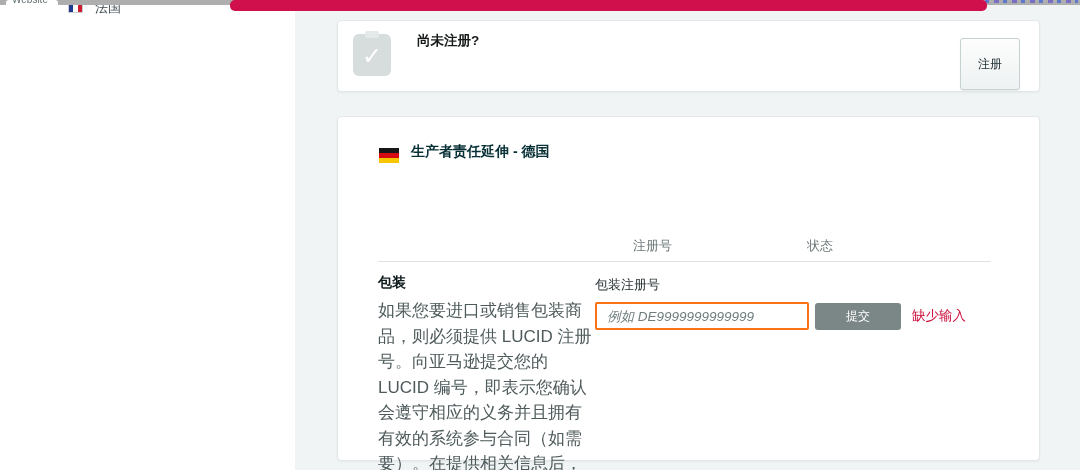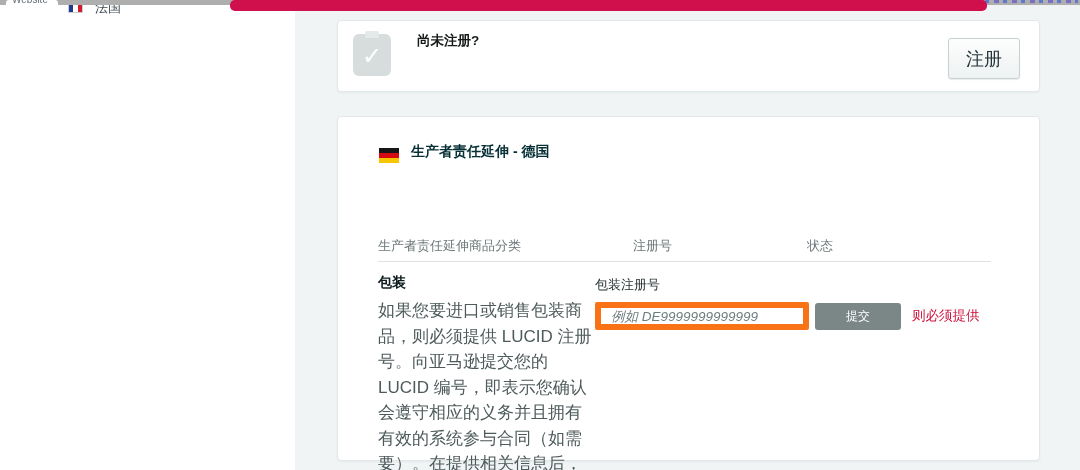--- a/index.html
+++ b/index.html
@@ -59,24 +59,24 @@
     content:""; position:absolute; left:12px; top:-3px; width:14px; height:7px;
     background:#e4e9e9; border-radius:2px;
   }
   .clipboard-icon span {
     position:absolute; left:0; top:3px; width:100%; text-align:center;
     font-size:24px; font-weight:bold; color:#ffffff; line-height:38px;
   }
   .reg-title { position:absolute; left:63px; top:11px; font-size:13.5px; font-weight:bold; color:#16191a;padding-left:16px; }
   .reg-desc  { position:absolute; left:63px; top:31px; font-size:13px; color:#1f2627; }
   .btn-secondary {
-    position:absolute; right:19px; top:17px; height:41px; padding:0 17px;
+    position:absolute; right:19px; top:17px; height:52px; padding:0 17px;
     background:linear-gradient(#fdfdfd,#eef2f2); border:1px solid #c6d1d2; border-radius:3px;
     box-shadow:0 1px 1px rgba(0,0,0,.08);
-    font-size:18px; color:#24343a; cursor:pointer;
+    font-size:12px; color:#24343a; cursor:pointer;
     font-family:inherit;
   }
 
   
   .flag-de { position:absolute; left:41px; top:31px; width:20px; height:15px; display:flex; flex-direction:column; }
   .flag-de i { flex:1; }
   .flag-de i:nth-child(1){ background:#161616; }
   .flag-de i:nth-child(2){ background:#d50b11; }
   .flag-de i:nth-child(3){ background:#f7c600; }
   .epr-title { position:absolute; left:73px; top:26px; font-size:14px; font-weight:bold; color:#073036; }
@@ -89,21 +89,21 @@
   .table-rule  { position:absolute; left:40px; top:144px; width:613px; height:1px; background:#dde2e3; }
 
   .row-category { position:absolute; left:40px; top:157px; font-size:14px; font-weight:bold; color:#0e1a1c; }
   .row-category-desc {
     position:absolute; left:40px; top:181px; width:214px;
     font-size:17px; line-height:1.5; color:#4e5a5b;
   }
   .input-label { position:absolute; left:257px; top:159px; font-size:13px; color:#27泥3133; color:#273133; }
   .reg-input {
     position:absolute; left:257px; top:185px; width:214px; height:28px;
-    border:6px solid #f97316; border-radius:2px; background:#ffffff;
+    border:2px solid #f97316; border-radius:2px; background:#ffffff;
     padding:0 10px; font-size:13.5px; font-style:italic; color:#3b4647;
     font-family:inherit;
   }
   .reg-input::placeholder { color:#6e7c7d; font-style:italic; opacity:1; }
   .btn-submit {
     position:absolute; left:477px; top:186px; width:86px; height:27px;
     background:#7b8687; border:none; border-radius:3px;
     color:#ffffff; font-size:12px; cursor:pointer; font-family:inherit;
   }
   .status-missing { position:absolute; left:574px; top:190px; font-size:13.5px; color:#cc0c39; }
@@ -137,26 +137,25 @@
 </div>
 
 <div class="card card-epr">
   <span class="flag-de">
       <i></i>
       <i></i>
       <i></i>
     </span>
   <div class="epr-title">生产者责任延伸 - 德国</div>
 
-  <div class="th th-category">生产者责任延伸商品分类</div>
   <div class="th th-regnum">注册号</div>
   <div class="th th-status">状态</div>
   <div class="table-rule"></div>
 
   <div>
     <div class="row-category">包装</div>
     <div class="row-category-desc">如果您要进口或销售包装商品，则必须提供 LUCID 注册号。向亚马逊提交您的 LUCID 编号，即表示您确认会遵守相应的义务并且拥有有效的系统参与合同（如需要）。在提供相关信息后，我们最多可能需要 5 个工作日才能更新您号码的验证状态。</div>
     <div class="input-label">包装注册号</div>
     <input class="reg-input" type="text" placeholder="例如 DE9999999999999" style="">
     <button class="btn-submit">提交</button>
-    <div class="status-missing">则必须提供</div>
+    <div class="status-missing">缺少输入</div>
   </div>
 </div>
 
 </body></html>

